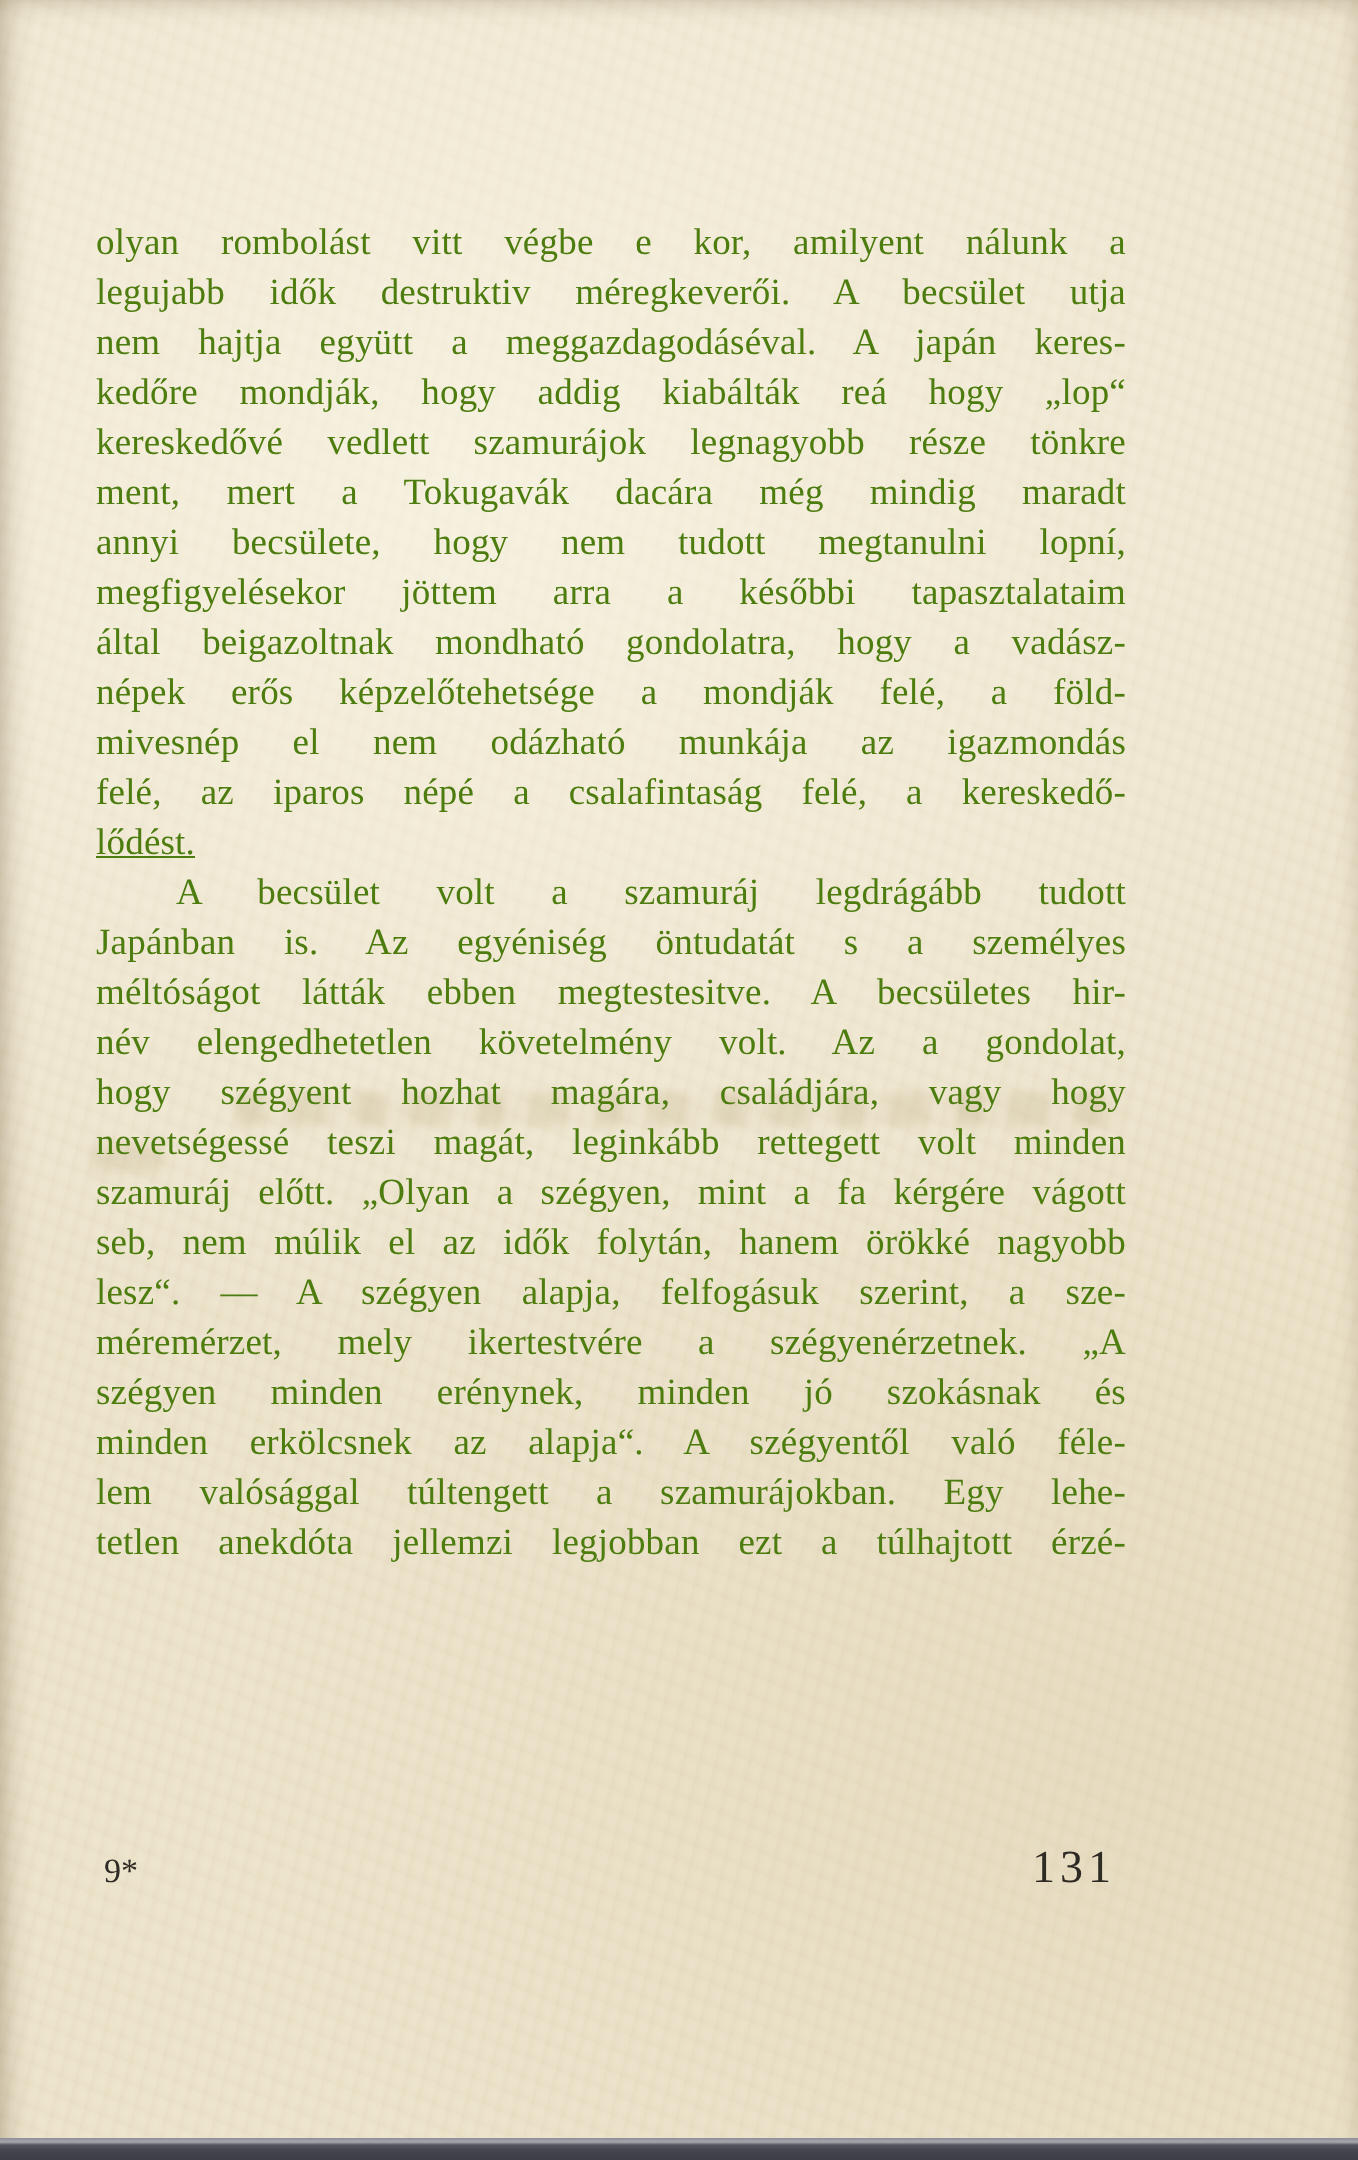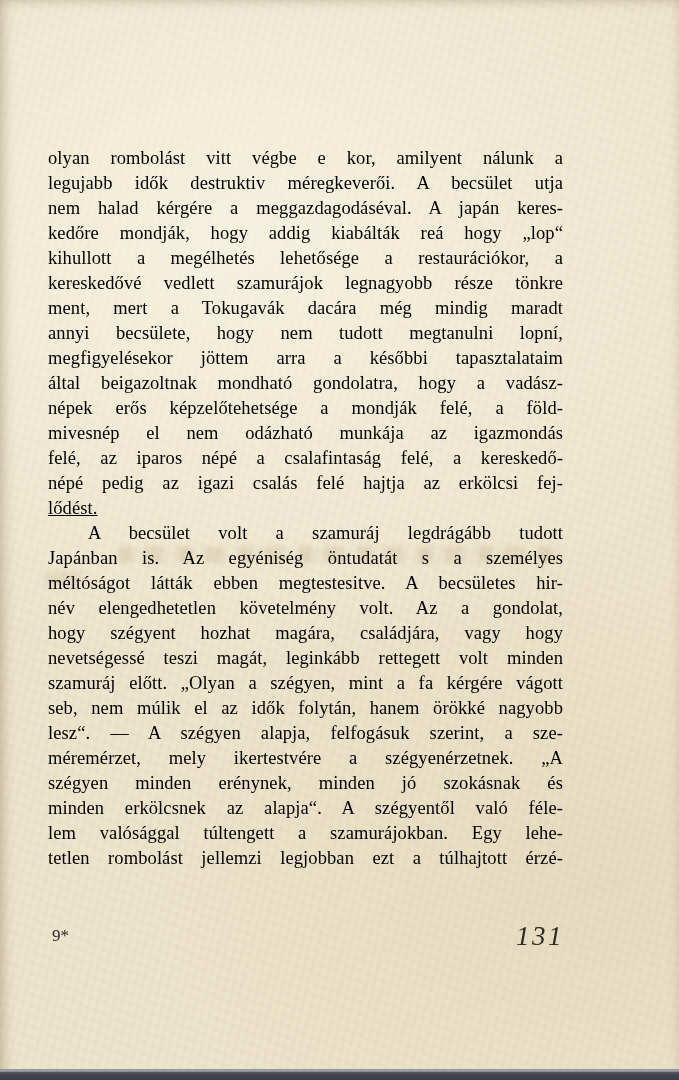--- a/index.html
+++ b/index.html
@@ -29,24 +29,23 @@
       inset 0 9px 14px -9px rgba(110,90,60,0.20);
     z-index: 5;
   }
   .text-block {
     position: absolute;
     left: 48px;
     top: 110px;
     width: 515px;
     font-size: 18.5px;
     line-height: 25px;
-    color: #000000;
+    color: #4d7c0f;
     letter-spacing: 0.1px;
     z-index: 2;
-    margin-top: 36px;
   }
   .line {
     height: 25px;
     overflow: hidden;
     text-align: justify;
     text-align-last: justify;
   }
   .line.no-stretch { text-align-last: left; text-decoration: underline; }
   .line.indent { text-indent: 40px; }
   .smudge-1 {
@@ -80,25 +79,24 @@
     left: 52px;
     top: 926px;
     font-size: 17px;
     color: #2e2a24;
     z-index: 2;
   }
   .footer-page {
     position: absolute;
     left: 516px;
     top: 921px;
-    font-size: 27px;
+    font-size: 23px;
     letter-spacing: 2.5px;
     color: #2e2a24;
     z-index: 2;
-    font-style: italic;
   }
   .bottom-edge {
     position: absolute;
     left: 0;
     bottom: 0;
     width: 100%;
     height: 11px;
     background: linear-gradient(to bottom,
       #8e8e96 0px, #a6a6ae 2px, #55555f 3.5px, #45454f 6px, #3d3d48 11px);
     z-index: 6;
@@ -110,50 +108,48 @@
 <div class="vignette"></div>
 
 <div class="smudge-1"></div>
 <div class="smudge-2"></div>
 
 <div class="text-block">
 
   <div>
     <div class="line">olyan rombolást vitt végbe e kor, amilyent nálunk a</div>
     <div class="line">legujabb idők destruktiv méregkeverői. A becsület utja</div>
-    <div class="line">nem halad kérgére a meggazdagodáséval. A japán keres-</div>
+    <div class="line">nem hajtja együtt a meggazdagodáséval. A japán keres-</div>
     <div class="line">kedőre mondják, hogy addig kiabálták reá hogy „lop“</div>
-    <div class="line">kihullott a megélhetés lehetősége a restaurációkor, a</div>
     <div class="line">kereskedővé vedlett szamurájok legnagyobb része tönkre</div>
     <div class="line">ment, mert a Tokugavák dacára még mindig maradt</div>
     <div class="line">annyi becsülete, hogy nem tudott megtanulni lopní,</div>
     <div class="line">megfigyelésekor jöttem arra a későbbi tapasztalataim</div>
     <div class="line">által beigazoltnak mondható gondolatra, hogy a vadász-</div>
     <div class="line">népek erős képzelőtehetsége a mondják felé, a föld-</div>
     <div class="line">mivesnép el nem odázható munkája az igazmondás</div>
     <div class="line">felé, az iparos népé a csalafintaság felé, a kereskedő-</div>
-    <div class="line">népé pedig az igazi csalás felé hajtja az erkölcsi fej-</div>
     <div class="line no-stretch">lődést.</div>
   </div>
 
   <div>
     <div class="line indent">A becsület volt a szamuráj legdrágább tudott</div>
     <div class="line">Japánban is. Az egyéniség öntudatát s a személyes</div>
     <div class="line">méltóságot látták ebben megtestesitve. A becsületes hir-</div>
     <div class="line">név elengedhetetlen követelmény volt. Az a gondolat,</div>
     <div class="line">hogy szégyent hozhat magára, családjára, vagy hogy</div>
     <div class="line">nevetségessé teszi magát, leginkább rettegett volt minden</div>
     <div class="line">szamuráj előtt. „Olyan a szégyen, mint a fa kérgére vágott</div>
     <div class="line">seb, nem múlik el az idők folytán, hanem örökké nagyobb</div>
     <div class="line">lesz“. — A szégyen alapja, felfogásuk szerint, a sze-</div>
     <div class="line">méremérzet, mely ikertestvére a szégyenérzetnek. „A</div>
     <div class="line">szégyen minden erénynek, minden jó szokásnak és</div>
     <div class="line">minden erkölcsnek az alapja“. A szégyentől való féle-</div>
     <div class="line">lem valósággal túltengett a szamurájokban. Egy lehe-</div>
-    <div class="line">tetlen rombolást jellemzi legjobban ezt a túlhajtott érzé-</div>
+    <div class="line">tetlen anekdóta jellemzi legjobban ezt a túlhajtott érzé-</div>
   </div>
 
 </div>
 
 <div class="footer-sig">9*</div>
 <div class="footer-page">131</div>
 
 <div class="bottom-edge"></div>
 
 </body></html>

